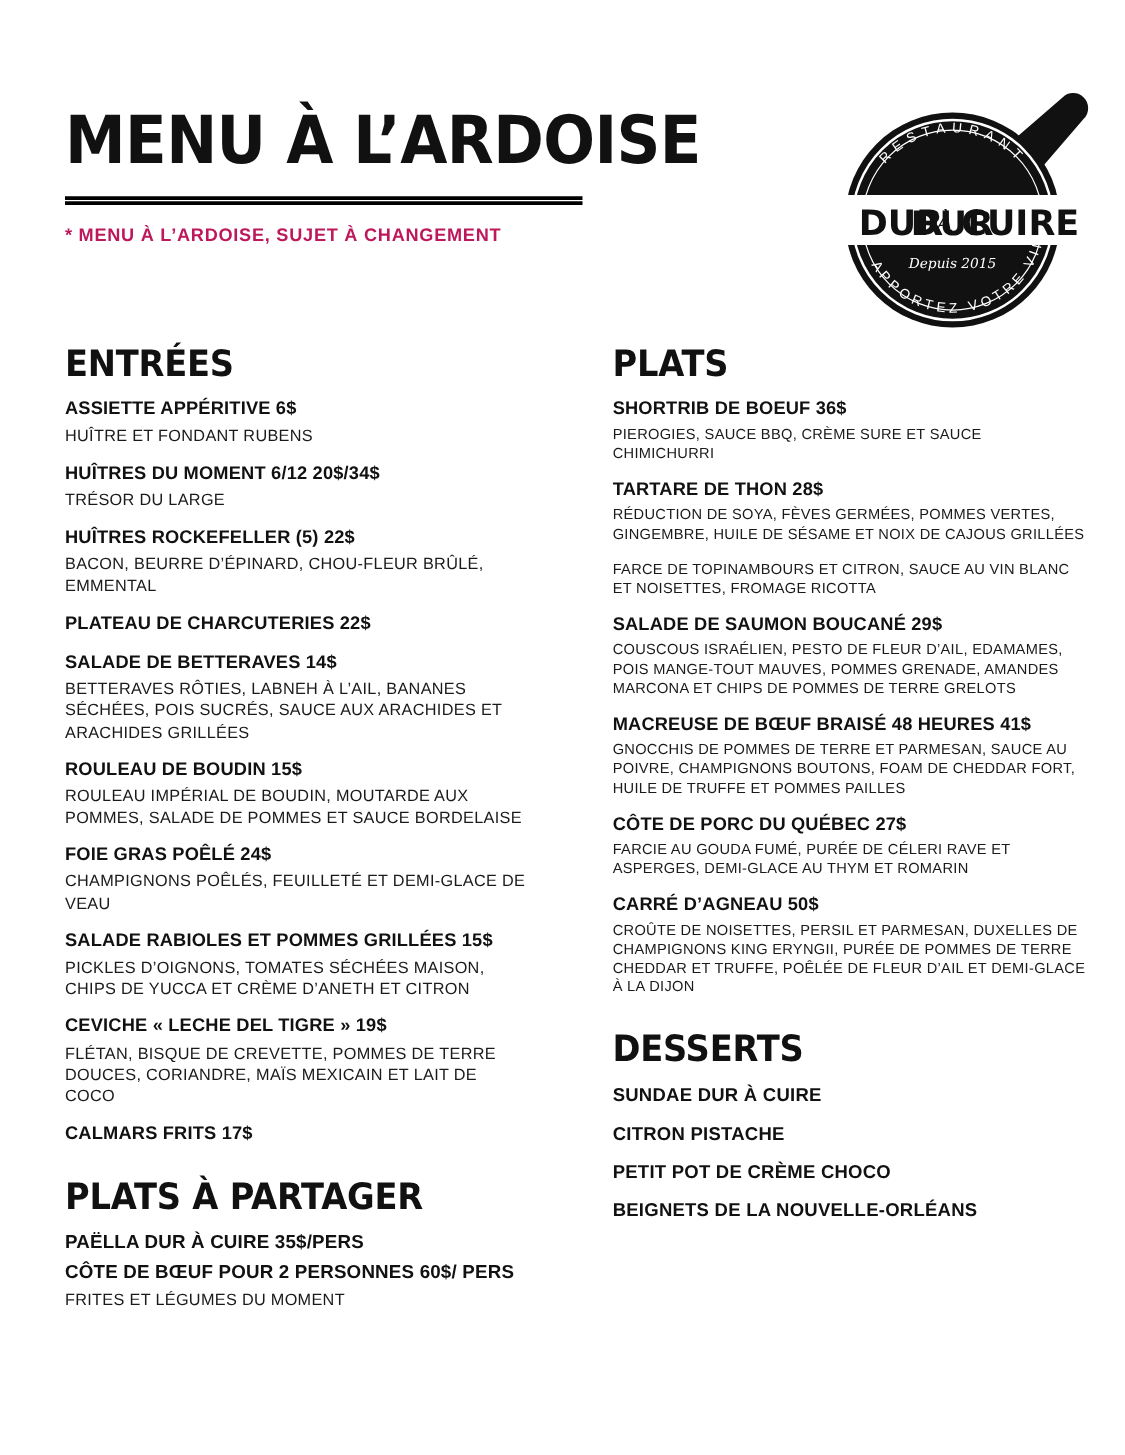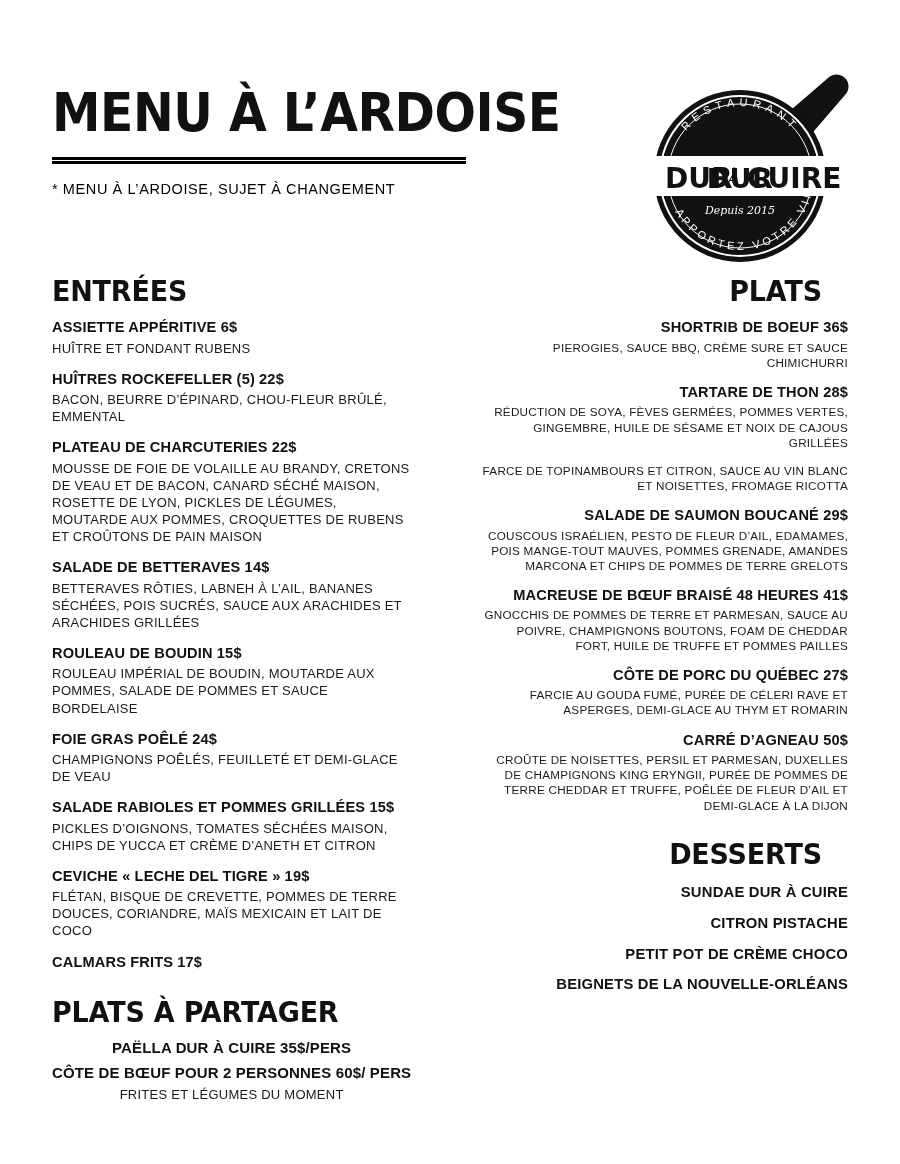--- a/index.html
+++ b/index.html
@@ -14,21 +14,21 @@
     font-family: "Liberation Sans", sans-serif;
     color: #111111;
     position: relative;
     overflow: hidden;
   }
 
   .page {
     position: relative;
     width: 900px;
     height: 1164px;
-    padding: 48px 52px 0 52px;
+    padding: 48px 30px 0 52px;
   }
 
   
   .header {
     position: relative;
     height: 210px;
   }
   .title-block {
     position: absolute;
     left: 0;
@@ -50,42 +50,42 @@
     margin-top: 18px;
     width: 414px;
     border-top: 3px solid #000;
     border-bottom: 3px solid #000;
     height: 7px;
   }
   .subtitle {
     margin-top: 17px;
     font-size: 14.5px;
     letter-spacing: 0.6px;
-    font-weight: 400;
-    color: #000000;
+    font-weight: 700;
+    color: #be185d;
   }
 
   
   .logo {
     position: absolute;
     right: -4px;
     top: 20px;
     width: 220px;
     height: 200px;
   }
   .logo svg { display: block; }
 
   
   .columns {
     display: flex;
     gap: 68px;
     margin-top: 18px;
   }
   .col { width: 380px; }
-  .col-right { width: 390px; text-align: right; }
+  .col-right { width: 390px; }
 
   .section-title {
     font-family: "DejaVu Sans", sans-serif;
     font-weight: 700;
     font-size: 29px;
     letter-spacing: -0.2px;
     margin: 0 0 12px 0;
     line-height: 1.05;
     transform: scaleX(0.93);
     transform-origin: left center;
@@ -103,21 +103,21 @@
   .item-desc {
     font-size: 13px;
     letter-spacing: 0.25px;
     line-height: 1.32;
     margin: 0;
     color: #1a1a1a;
   }
   .item-right .item-name { font-size: 14.6px; }
   .item-right .item-desc { font-size: 11.7px; line-height: 1.3; }
 
-  .share-item { margin-bottom: 6px; text-align: center; }
+  .share-item { margin-bottom: 6px; }
   .share-item .item-name { font-size: 15px; }
 
   .dessert-item {
     font-weight: 700;
     font-size: 14.8px;
     letter-spacing: 0.2px;
     margin-bottom: 11px;
   }
 </style>
 </head>
@@ -171,26 +171,29 @@
   <div class="columns">
 
     <div class="col">
       <h2 class="section-title">ENTRÉES</h2>
 
       <div class="item">
         <p class="item-name">ASSIETTE APPÉRITIVE  6$</p>
         <p class="item-desc">HUÎTRE ET FONDANT RUBENS</p>
       </div>
       <div class="item">
+        <p class="item-name">HUÎTRES DU MOMENT 6/12  20$/34$</p>
+        <p class="item-desc">TRÉSOR DU LARGE</p>
+      </div>
+      <div class="item">
         <p class="item-name">HUÎTRES ROCKEFELLER (5)  22$</p>
         <p class="item-desc">BACON, BEURRE D’ÉPINARD, CHOU-FLEUR BRÛLÉ, EMMENTAL</p>
       </div>
       <div class="item">
         <p class="item-name">PLATEAU DE CHARCUTERIES  22$</p>
-        <p class="item-desc">MOUSSE DE FOIE DE VOLAILLE AU BRANDY, CRETONS DE VEAU ET DE BACON, CANARD SÉCHÉ MAISON, ROSETTE DE LYON, PICKLES DE LÉGUMES, MOUTARDE AUX POMMES, CROQUETTES DE RUBENS ET CROÛTONS DE PAIN MAISON</p>
       </div>
       <div class="item">
         <p class="item-name">SALADE DE BETTERAVES  14$</p>
         <p class="item-desc">BETTERAVES RÔTIES, LABNEH À L’AIL, BANANES SÉCHÉES, POIS SUCRÉS, SAUCE AUX ARACHIDES ET ARACHIDES GRILLÉES</p>
       </div>
       <div class="item">
         <p class="item-name">ROULEAU DE BOUDIN  15$</p>
         <p class="item-desc">ROULEAU IMPÉRIAL DE BOUDIN, MOUTARDE AUX POMMES, SALADE DE POMMES ET SAUCE BORDELAISE</p>
       </div>
       <div class="item">

